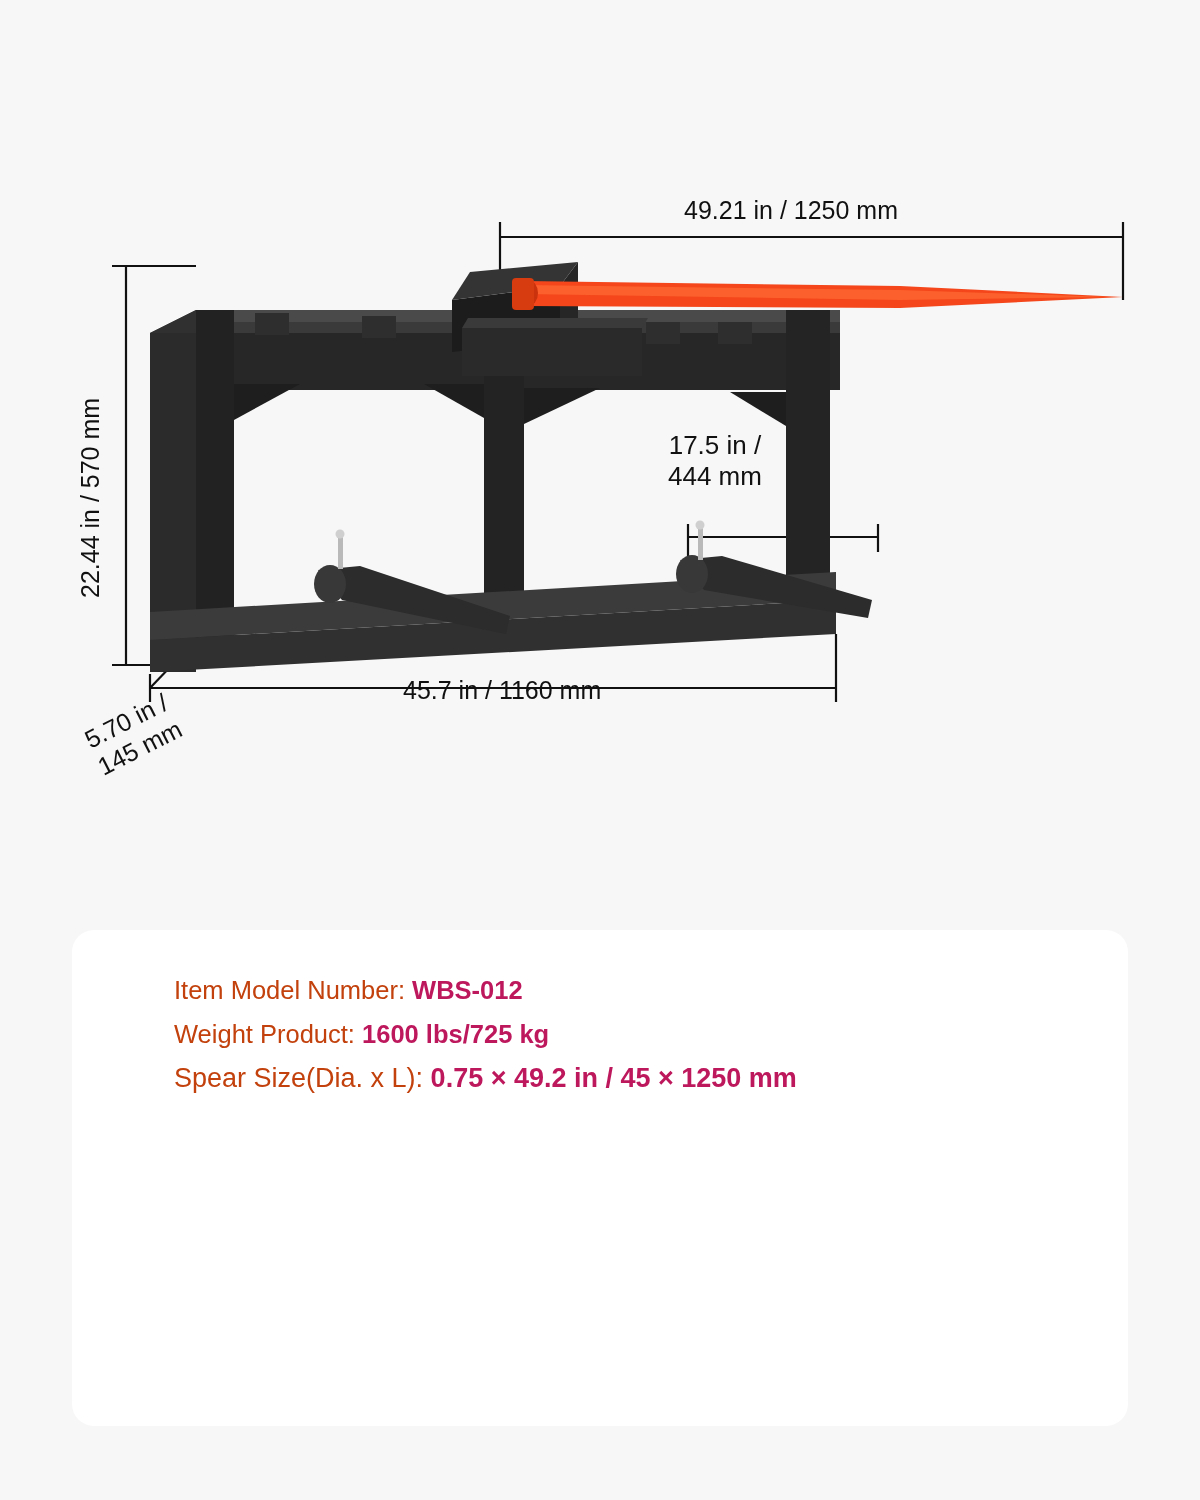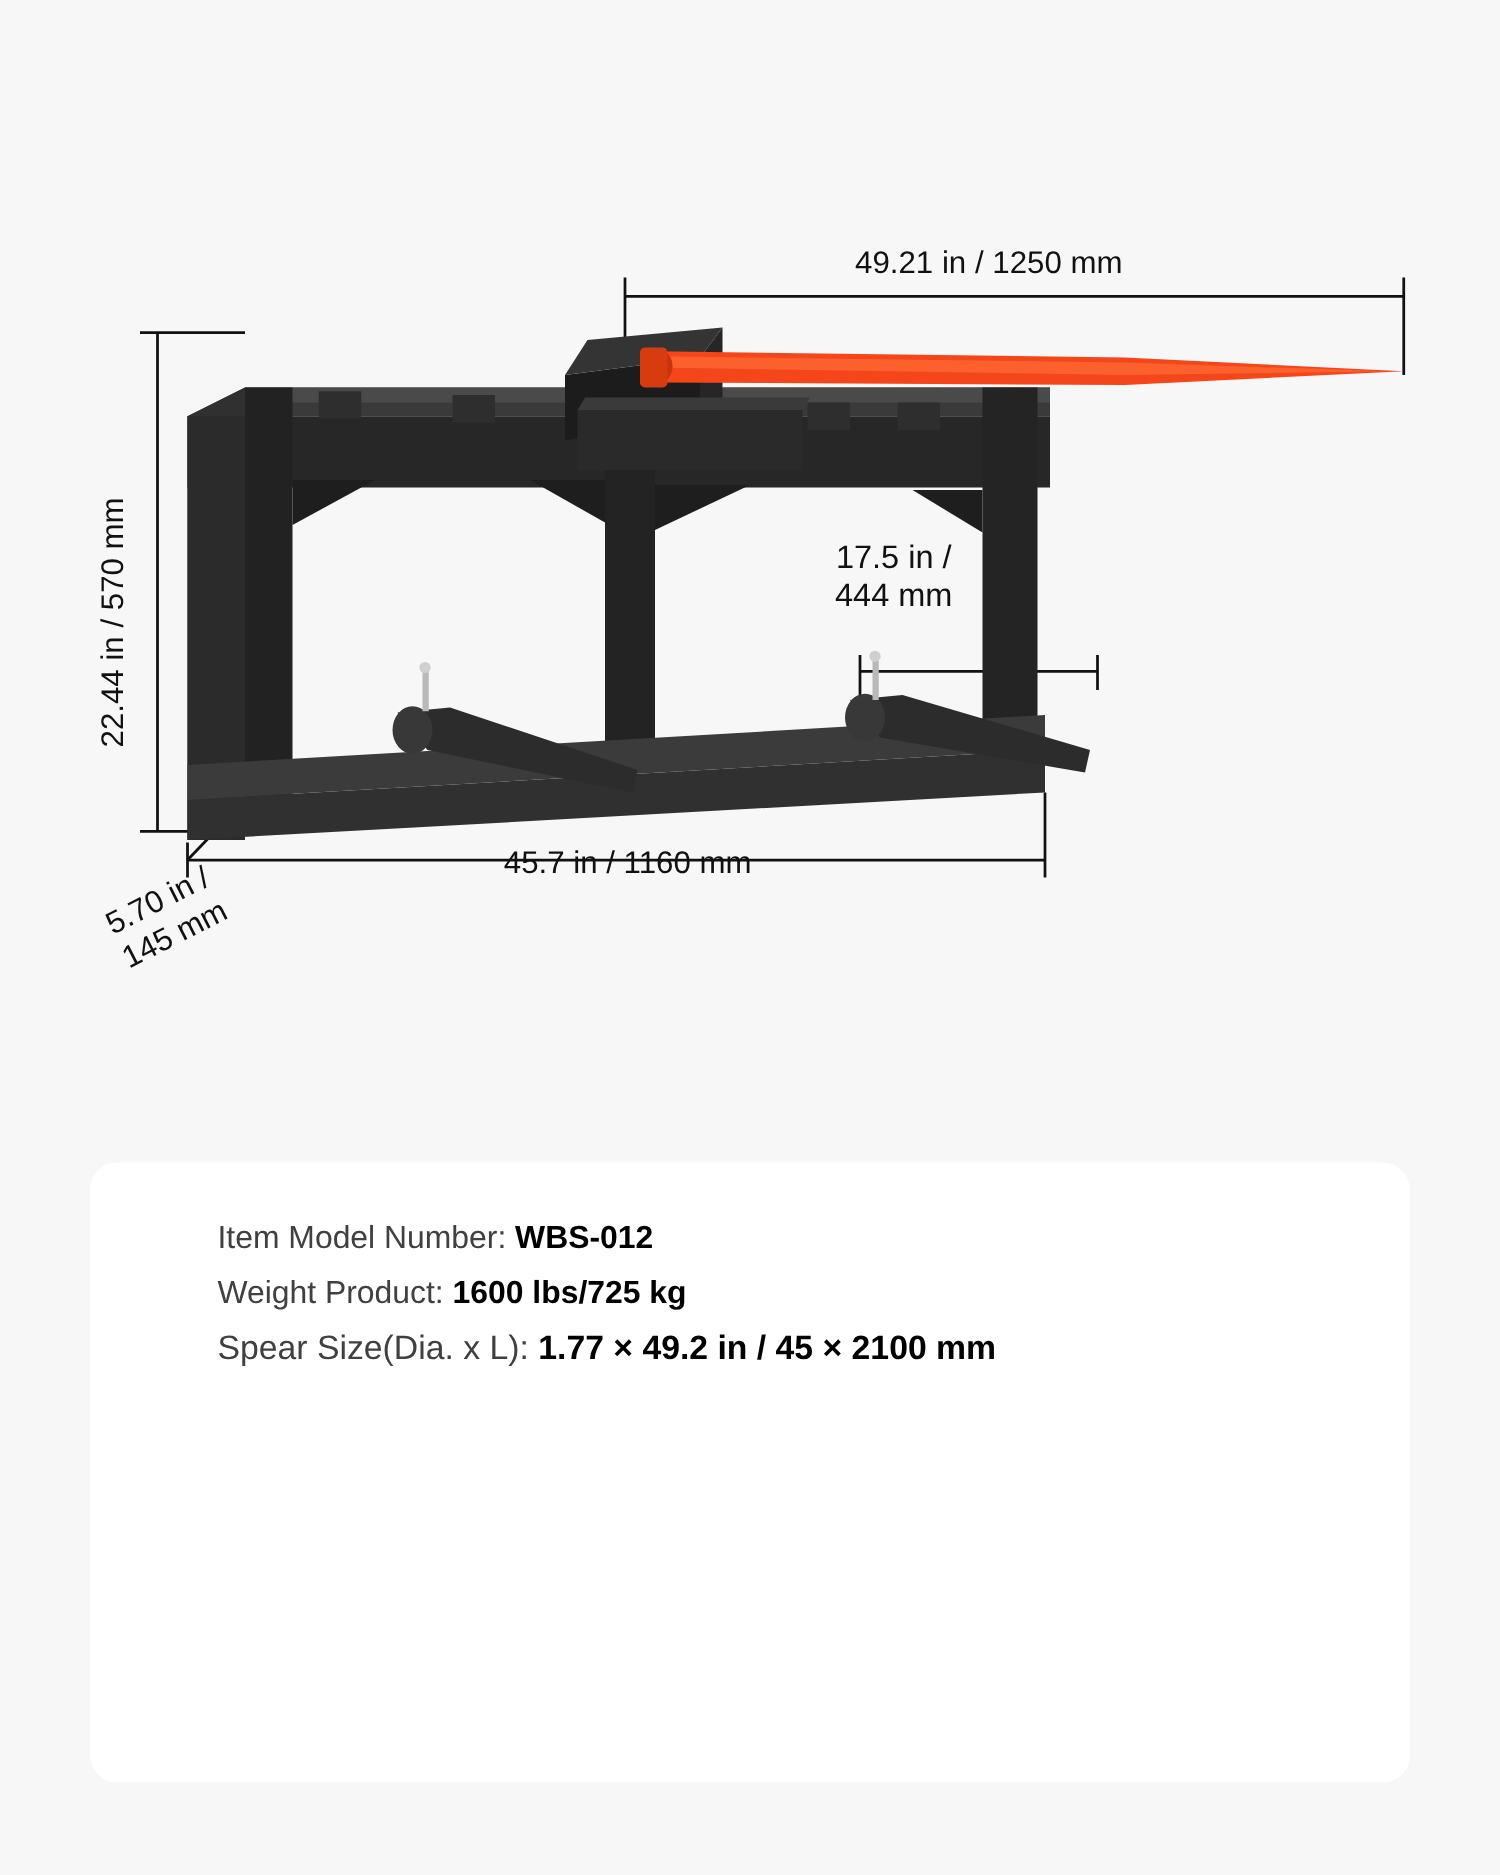--- a/index.html
+++ b/index.html
@@ -85,25 +85,25 @@
     top: 48px;
     right: 20px;
   }
   .spec-row {
     font-size: 25.5px;
     line-height: 1.0;
     margin-bottom: 18px;
     white-space: nowrap;
   }
   .spec-label {
-    color: #404040;
+    color: #c2410c;
     font-weight: 400;
   }
   .spec-value {
-    color: #000000;
+    color: #be185d;
     font-weight: bold;
   }
   .spec-row.big { font-size: 27px; }
   .spec-row.bigger { font-size: 28px; }
 </style>
 </head>
 <body>
 
 <div id="diagram-area">
 
@@ -217,18 +217,18 @@
       <span class="spec-label">Weight Product:</span>
       <span class="spec-value">1600 lbs/725 kg</span>
     </div>
 
 
 
 
 
     <div class="spec-row big">
       <span class="spec-label">Spear Size(Dia. x L):</span>
-      <span class="spec-value">1.77 × 49.2 in / 45 × 2100 mm</span>
+      <span class="spec-value">0.75 × 49.2 in / 45 × 1250 mm</span>
     </div>
 
 
   </div>
 </div>
 
 </body></html>

